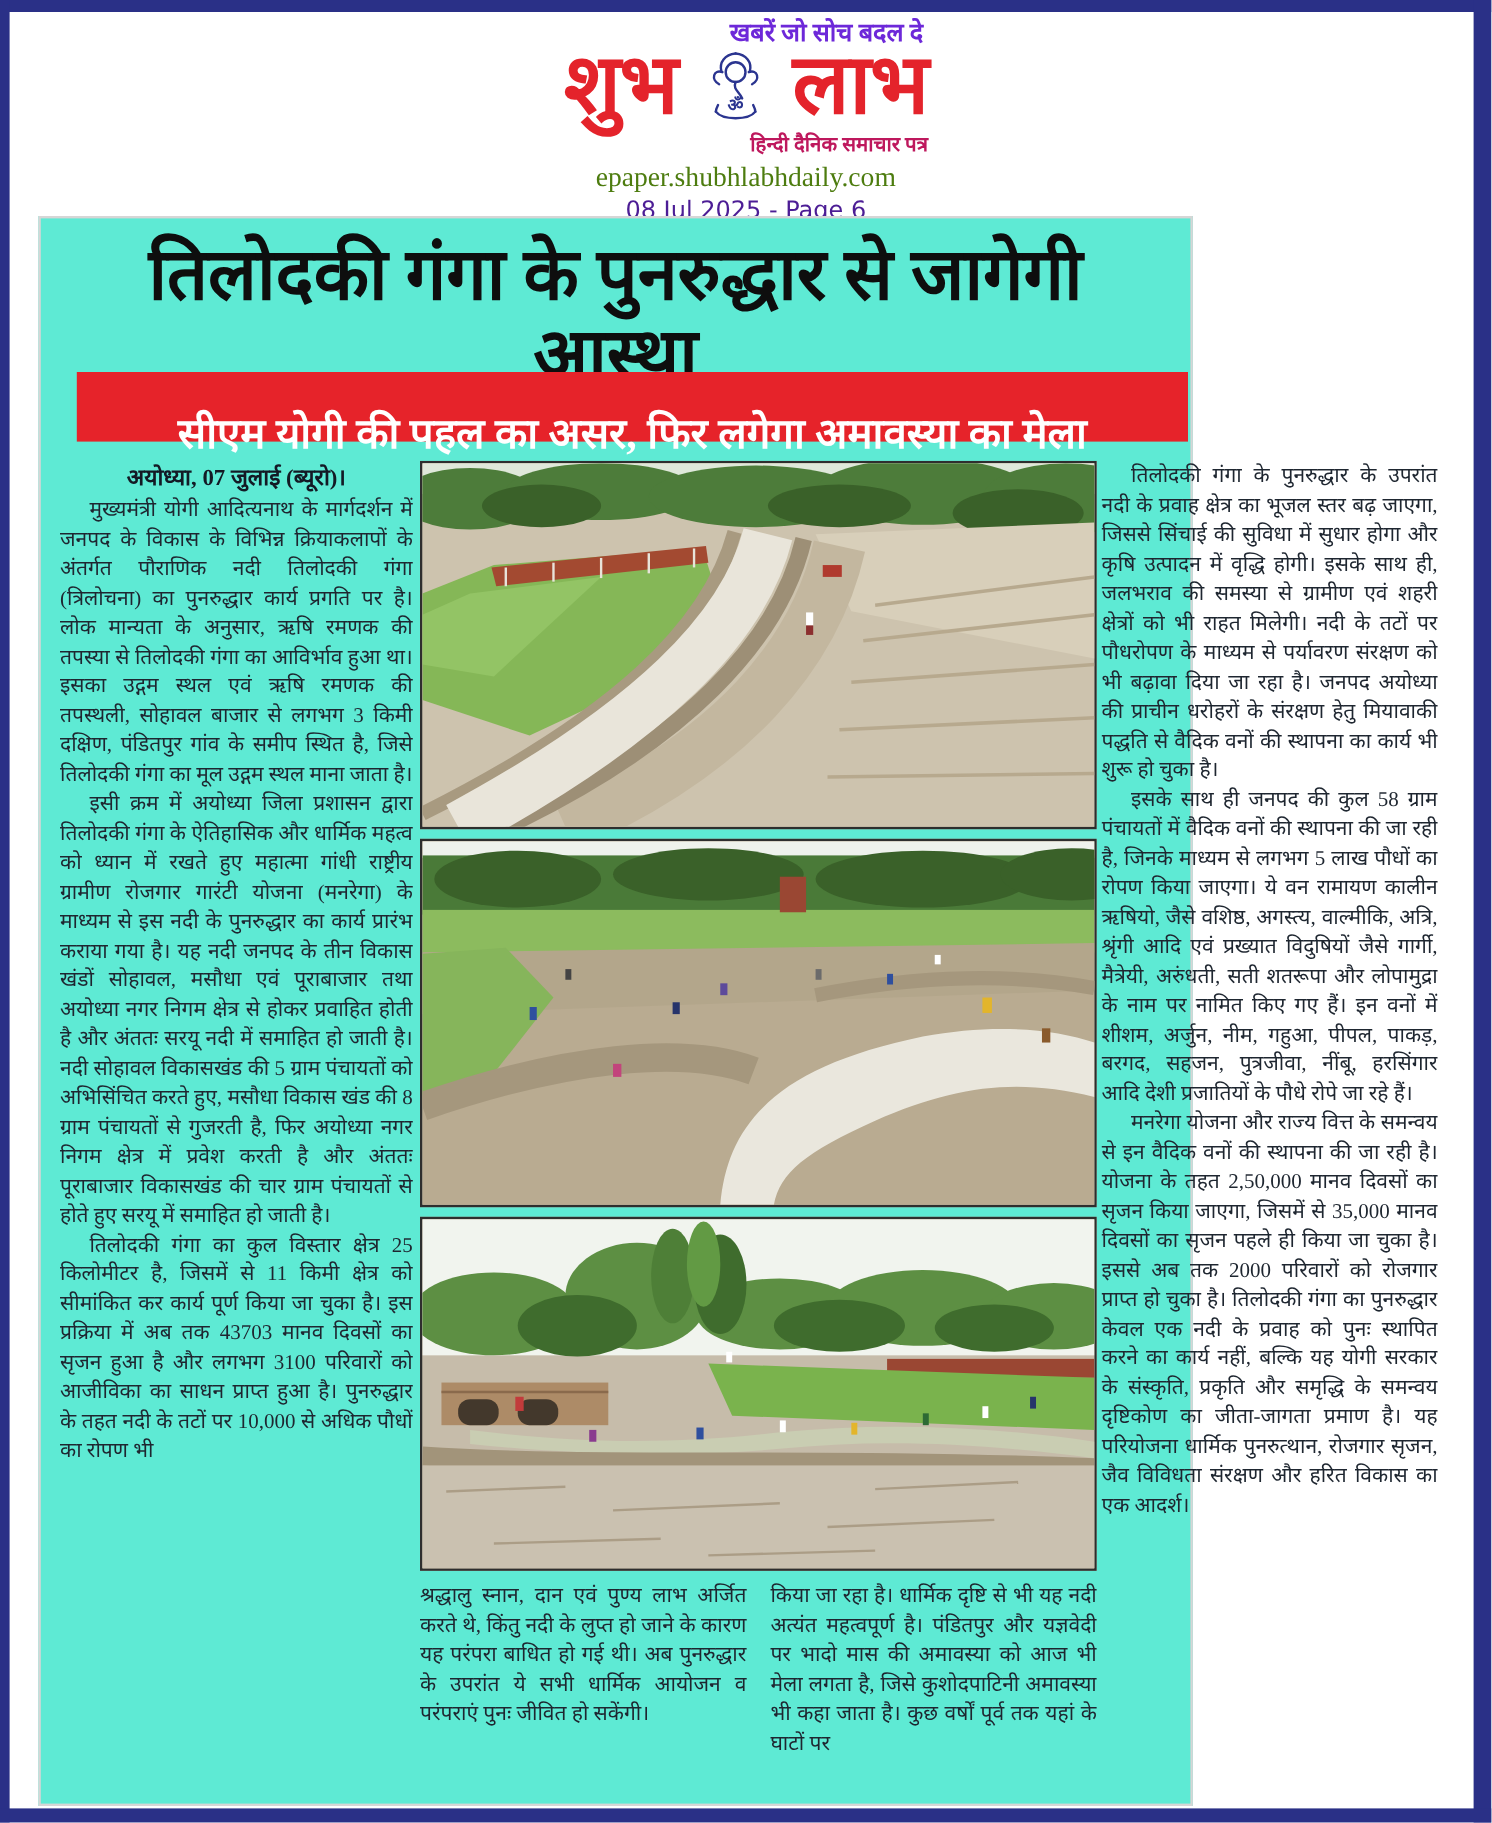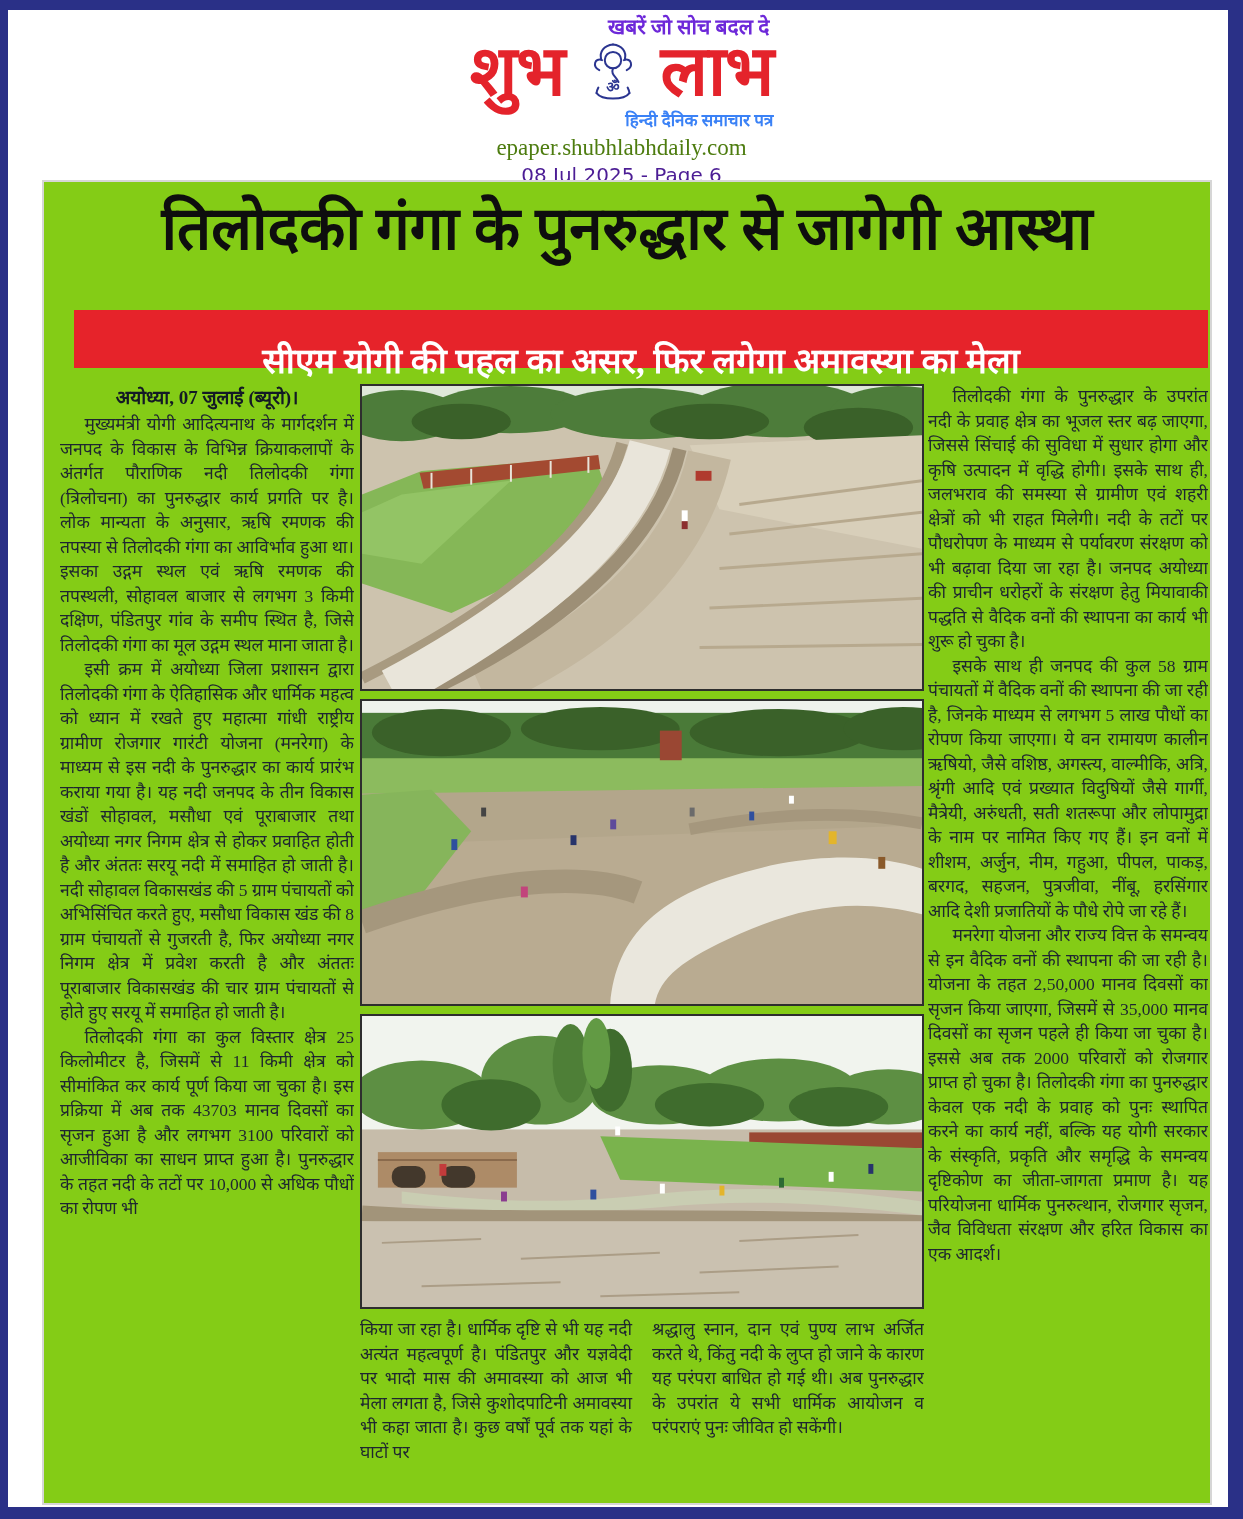--- a/index.html
+++ b/index.html
@@ -11,26 +11,26 @@
   .frame-right{right:0;top:0;width:15px;height:100%;}
   .frame-bottom{left:0;bottom:0;width:100%;height:12px;}
 
   .masthead{position:absolute;left:0;top:10px;width:100%;text-align:center;}
   .logo-block{display:inline-block;margin-top:6px;}
   .tagline{text-align:right;color:#6d28d9;font-weight:bold;font-size:21px;padding-right:4px;line-height:1.1;}
   .logo-row{display:flex;align-items:center;justify-content:center;gap:20px;}
   .logo-word{color:#e4232b;font-size:70px;font-weight:800;line-height:0.95;letter-spacing:-1px;}
   .ganesh{display:inline-block;}
   .ganesh svg{width:56px;height:64px;display:block;}
-  .logo-sub{text-align:right;color:#3b82f6;font-weight:bold;font-size:17px;margin-top:2px;}
+  .logo-sub{text-align:right;color:#be185d;font-weight:bold;font-size:17px;margin-top:2px;}
   .site-url{font-family:Liberation Serif, serif;font-size:23px;color:#4d7c0f;margin-top:4px;}
   .date-page{font-family:"DejaVu Sans",sans-serif;font-size:20px;color:#4c1d95;margin-top:2px;}
 
-  .content-box{position:absolute;left:42px;top:180px;width:1170px;height:1325px;
-               background:#84cc16;border:2px solid #d6d6d6;box-sizing:border-box;}
+  .content-box{position:absolute;left:32px;top:180px;width:962px;height:1325px;
+               background:#5eead4;border:2px solid #d6d6d6;box-sizing:border-box;}
   .headline{position:absolute;top:14px;left:24px;right:24px;margin:0;text-align:center;
             font-size:60px;font-weight:800;color:#0e0e0e;line-height:1.12;}
   .subhead-band{position:absolute;top:128px;left:30px;right:2px;height:58px;background:#e6232a;
                 display:flex;align-items:center;justify-content:center;}
   .subhead{color:#ffffff;font-size:35px;font-weight:700;white-space:nowrap;margin-top:40px;}
 
   .col{position:absolute;top:202px;bottom:6px;overflow:hidden;}
   .col-left{left:16px;width:294px;}
   .col-right{left:884px;width:280px;}
   .col-center{position:absolute;top:202px;left:316px;width:564px;bottom:6px;overflow:hidden;}
@@ -222,22 +222,22 @@
             <rect x="360" y="172" width="5" height="10" fill="#e3b52b"></rect>
             <rect x="420" y="164" width="5" height="10" fill="#2d6a34"></rect>
             <rect x="470" y="158" width="5" height="10" fill="#ffffff"></rect>
             <rect x="510" y="150" width="5" height="10" fill="#27346b"></rect>
             <rect x="255" y="112" width="5" height="9" fill="#ffffff"></rect>
           </g>
         </svg>
       </figure>
 
       <div class="mid-cols">
+        <p class="para no-indent">श्रद्धालु स्नान, दान एवं पुण्य लाभ अर्जित करते थे, किंतु नदी के लुप्त हो जाने के कारण यह परंपरा बाधित हो गई थी। अब पुनरुद्धार के उपरांत ये सभी धार्मिक आयोजन व परंपराएं पुनः जीवित हो सकेंगी।</p>
         <p class="para no-indent">किया जा रहा है। धार्मिक दृष्टि से भी यह नदी अत्यंत महत्वपूर्ण है। पंडितपुर और यज्ञवेदी पर भादो मास की अमावस्या को आज भी मेला लगता है, जिसे कुशोदपाटिनी अमावस्या भी कहा जाता है। कुछ वर्षों पूर्व तक यहां के घाटों पर</p>
-        <p class="para no-indent">श्रद्धालु स्नान, दान एवं पुण्य लाभ अर्जित करते थे, किंतु नदी के लुप्त हो जाने के कारण यह परंपरा बाधित हो गई थी। अब पुनरुद्धार के उपरांत ये सभी धार्मिक आयोजन व परंपराएं पुनः जीवित हो सकेंगी।</p>
       </div>
     </section>
 
     <section class="col col-right">
       <p class="para">तिलोदकी गंगा के पुनरुद्धार के उपरांत नदी के प्रवाह क्षेत्र का भूजल स्तर बढ़ जाएगा, जिससे सिंचाई की सुविधा में सुधार होगा और कृषि उत्पादन में वृद्धि होगी। इसके साथ ही, जलभराव की समस्या से ग्रामीण एवं शहरी क्षेत्रों को भी राहत मिलेगी। नदी के तटों पर पौधरोपण के माध्यम से पर्यावरण संरक्षण को भी बढ़ावा दिया जा रहा है। जनपद अयोध्या की प्राचीन धरोहरों के संरक्षण हेतु मियावाकी पद्धति से वैदिक वनों की स्थापना का कार्य भी शुरू हो चुका है।</p>
       <p class="para">इसके साथ ही जनपद की कुल 58 ग्राम पंचायतों में वैदिक वनों की स्थापना की जा रही है, जिनके माध्यम से लगभग 5 लाख पौधों का रोपण किया जाएगा। ये वन रामायण कालीन ऋषियो, जैसे वशिष्ठ, अगस्त्य, वाल्मीकि, अत्रि, श्रृंगी आदि एवं प्रख्यात विदुषियों जैसे गार्गी, मैत्रेयी, अरुंधती, सती शतरूपा और लोपामुद्रा के नाम पर नामित किए गए हैं। इन वनों में शीशम, अर्जुन, नीम, गहुआ, पीपल, पाकड़, बरगद, सहजन, पुत्रजीवा, नींबू, हरसिंगार आदि देशी प्रजातियों के पौधे रोपे जा रहे हैं।</p>
       <p class="para">मनरेगा योजना और राज्य वित्त के समन्वय से इन वैदिक वनों की स्थापना की जा रही है। योजना के तहत 2,50,000 मानव दिवसों का सृजन किया जाएगा, जिसमें से 35,000 मानव दिवसों का सृजन पहले ही किया जा चुका है। इससे अब तक 2000 परिवारों को रोजगार प्राप्त हो चुका है। तिलोदकी गंगा का पुनरुद्धार केवल एक नदी के प्रवाह को पुनः स्थापित करने का कार्य नहीं, बल्कि यह योगी सरकार के संस्कृति, प्रकृति और समृद्धि के समन्वय दृष्टिकोण का जीता-जागता प्रमाण है। यह परियोजना धार्मिक पुनरुत्थान, रोजगार सृजन, जैव विविधता संरक्षण और हरित विकास का एक आदर्श।</p>
     </section>
 
   </main>

